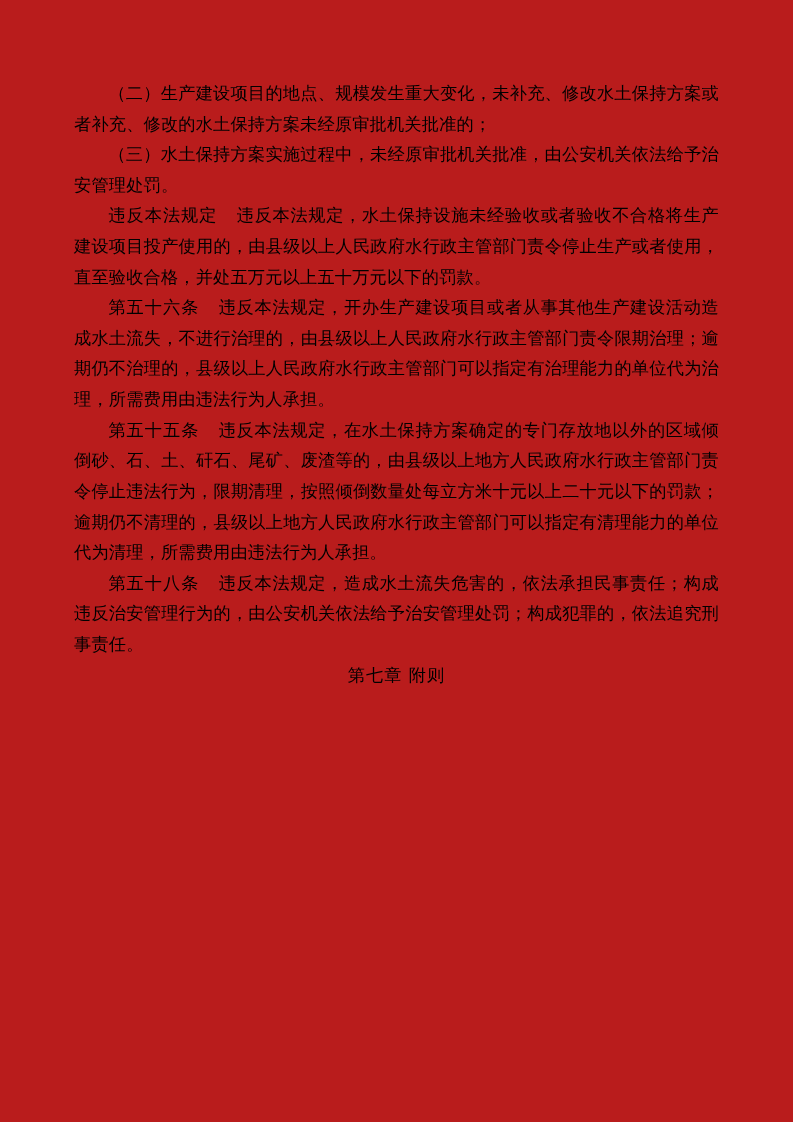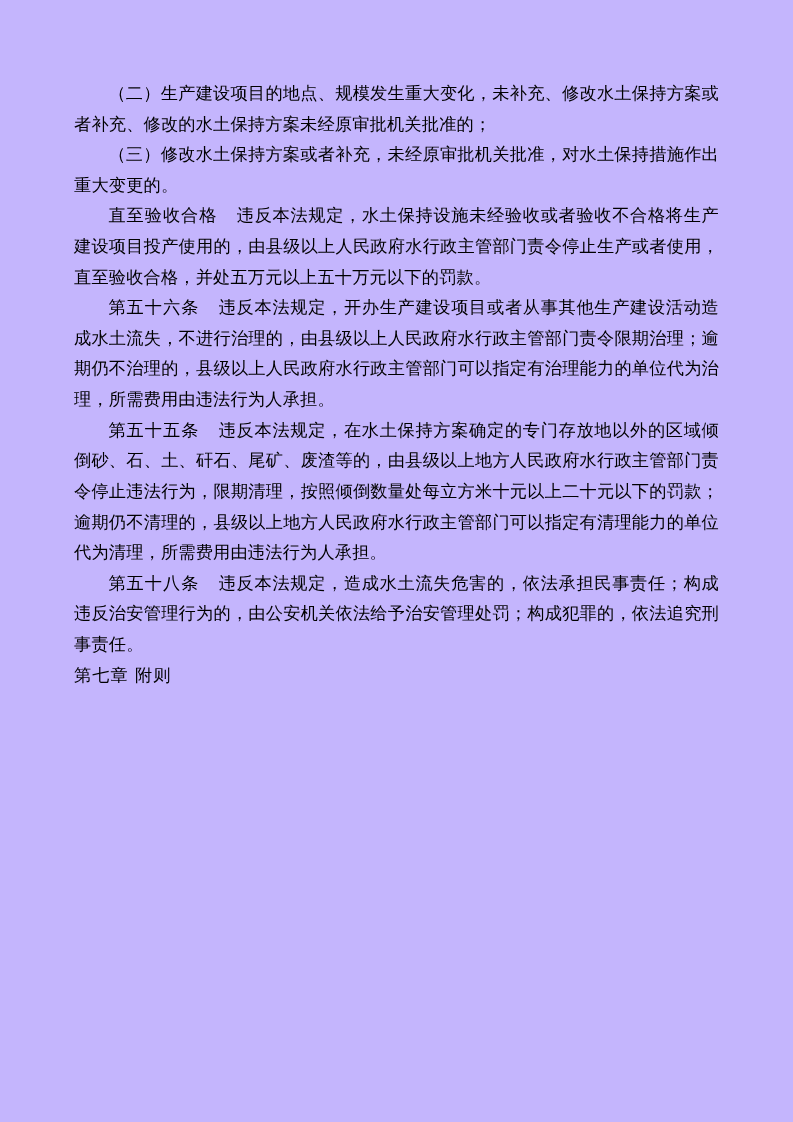--- a/index.html
+++ b/index.html
@@ -12,58 +12,58 @@
     height: 1122px;
     font-family: "DejaVu Serif", "Liberation Serif", serif;
     color: #000000;
   }
   .page {
     position: relative;
     width: 793px;
     height: 1122px;
     box-sizing: border-box;
     padding: 78px 74px 60px 74px;
-    background: #c4b5fd;
+    background: #b91c1c;
   }
   .doc-body {
     font-size: 17.2px;
     line-height: 1.78;
     text-align: justify;
     text-justify: inter-ideograph;
     letter-spacing: 0.2px;
   }
   .para {
     margin: 0;
     text-indent: 2em;
   }
   .chapter-title {
     margin: 0;
-    text-align: left;
+    text-align: center;
     text-indent: 0;
     letter-spacing: 1px;
   }
   .art-label {
     letter-spacing: 0.5px;
   }
   .art-gap {
     display: inline-block;
     width: 1.1em;
   }
 </style>
 </head>
 <body>
 
 <div class="page">
   <div class="doc-body">
 
     <p class="para">（二）生产建设项目的地点、规模发生重大变化，未补充、修改水土保持方案或者补充、修改的水土保持方案未经原审批机关批准的；</p>
 
-    <p class="para">（三）修改水土保持方案或者补充，未经原审批机关批准，对水土保持措施作出重大变更的。</p>
+    <p class="para">（三）水土保持方案实施过程中，未经原审批机关批准，由公安机关依法给予治安管理处罚。</p>
 
-    <p class="para"><span class="art-label">直至验收合格</span><span class="art-gap"></span><span>违反本法规定，水土保持设施未经验收或者验收不合格将生产建设项目投产使用的，由县级以上人民政府水行政主管部门责令停止生产或者使用，直至验收合格，并处五万元以上五十万元以下的罚款。</span></p>
+    <p class="para"><span class="art-label">违反本法规定</span><span class="art-gap"></span><span>违反本法规定，水土保持设施未经验收或者验收不合格将生产建设项目投产使用的，由县级以上人民政府水行政主管部门责令停止生产或者使用，直至验收合格，并处五万元以上五十万元以下的罚款。</span></p>
 
     <p class="para"><span class="art-label">第五十六条</span><span class="art-gap"></span><span>违反本法规定，开办生产建设项目或者从事其他生产建设活动造成水土流失，不进行治理的，由县级以上人民政府水行政主管部门责令限期治理；逾期仍不治理的，县级以上人民政府水行政主管部门可以指定有治理能力的单位代为治理，所需费用由违法行为人承担。</span></p>
 
     <p class="para"><span class="art-label">第五十五条</span><span class="art-gap"></span><span>违反本法规定，在水土保持方案确定的专门存放地以外的区域倾倒砂、石、土、矸石、尾矿、废渣等的，由县级以上地方人民政府水行政主管部门责令停止违法行为，限期清理，按照倾倒数量处每立方米十元以上二十元以下的罚款；逾期仍不清理的，县级以上地方人民政府水行政主管部门可以指定有清理能力的单位代为清理，所需费用由违法行为人承担。</span></p>
 
 
     <p class="para"><span class="art-label">第五十八条</span><span class="art-gap"></span><span>违反本法规定，造成水土流失危害的，依法承担民事责任；构成违反治安管理行为的，由公安机关依法给予治安管理处罚；构成犯罪的，依法追究刑事责任。</span></p>
 
     <p class="chapter-title">第七章 附则</p>
 

